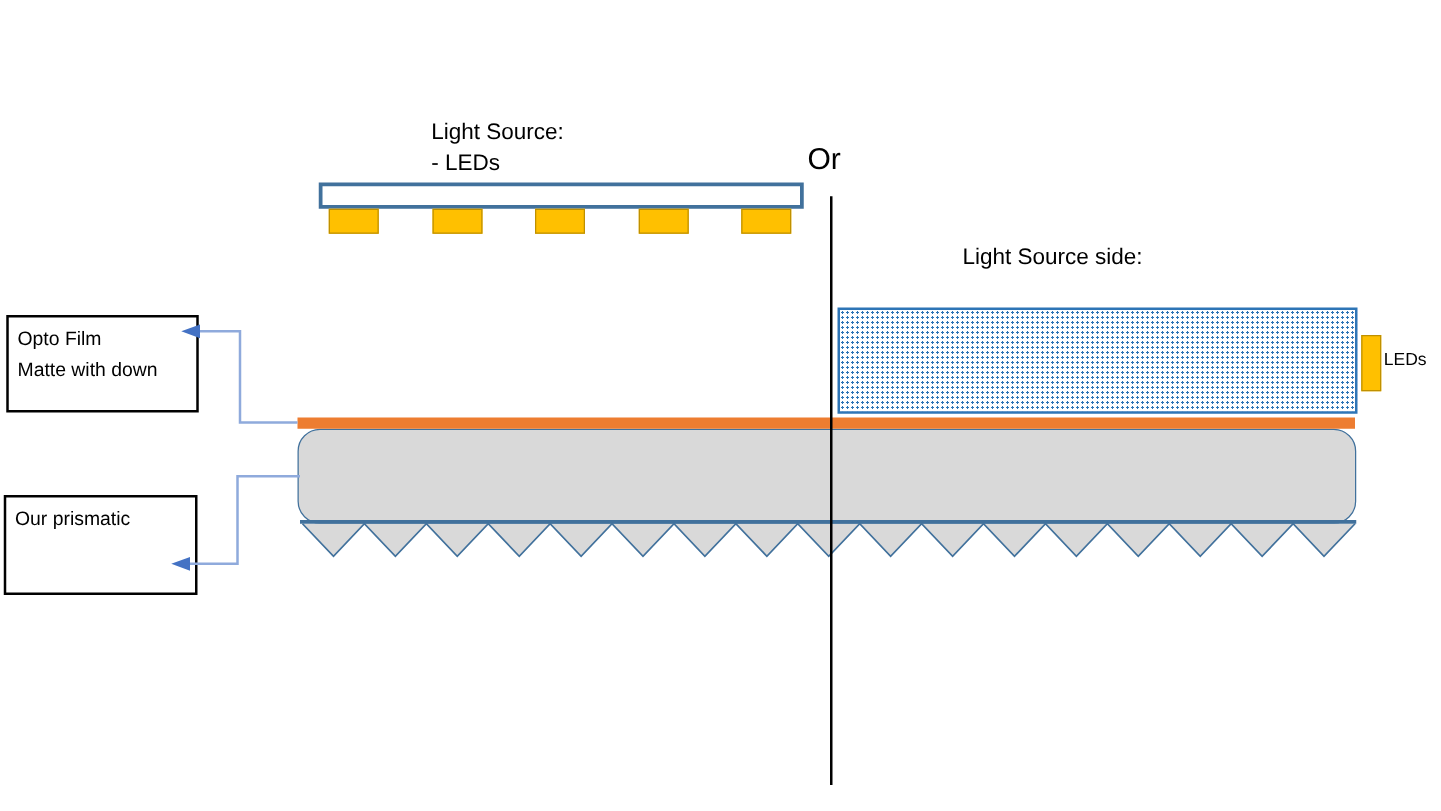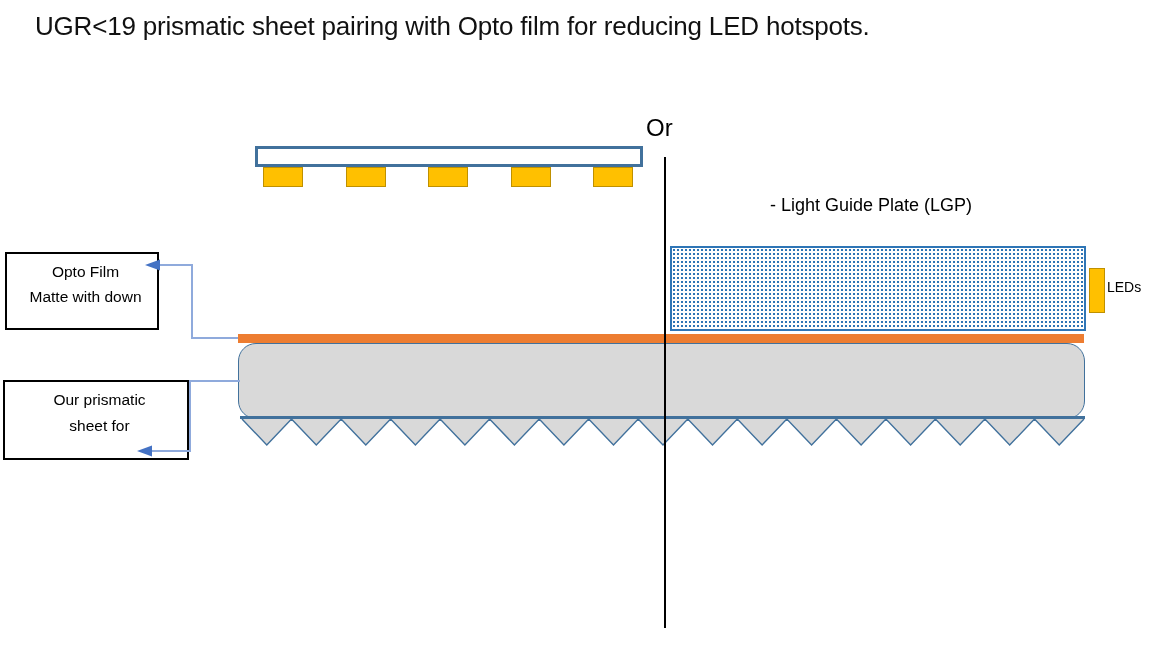--- a/index.html
+++ b/index.html
@@ -62,70 +62,72 @@
     border-radius:18px; box-sizing:border-box; z-index:2;
   }
   .sheet-bottom-line {
     left:240px; top:416px; width:845px; height:3px;
     background:var(--outline-blue); z-index:4;
   }
 
   
   .callout {
     background:#fff; border:2px solid #000; box-sizing:border-box;
-    font-size:15.5px; line-height:25px; padding:5px 0 0 7px; z-index:2;text-align:center;
+    font-size:15.5px; line-height:25px; padding:5px 0 0 7px; z-index:2;
   }
   .callout-1 { left:5px; top:252px; width:154px; height:78px; }
-  .callout-2 { left:3px; top:380px; width:186px; height:80px; line-height:26px; }
+  .callout-2 { left:3px; top:396px; width:155px; height:80px; line-height:26px; }
 
   svg.overlay {
     position:absolute; left:0; top:0; width:1153px; height:649px;
     z-index:3; pointer-events:none;
   }
   .teeth { fill:var(--sheet-gray); stroke:var(--outline-blue); stroke-width:1.4; }
   .connector { fill:none; stroke:var(--connector-blue); stroke-width:2; }
   .arrowhead { fill:var(--arrow-blue); stroke:none; }
 </style>
 </head>
 <body>
 
 <div class="canvas">
 
-  <div class="abs title">UGR&lt;19 prismatic sheet pairing with Opto film for reducing LED hotspots.</div>
 
+  <div class="abs txt-block" style="left:345px; top:93px;">
+    <div>Light Source:</div>
+    <div>- LEDs</div>
+  </div>
   <div class="abs led-bar"></div>
   <div class="abs led-row" id="led-row">
       <div class="led-chip" style="left: 263px;"></div>
       <div class="led-chip" style="left: 345.5px;"></div>
       <div class="led-chip" style="left: 428px;"></div>
       <div class="led-chip" style="left: 510.5px;"></div>
       <div class="led-chip" style="left: 593px;"></div>
     </div>
 
   <div class="abs or-label">Or</div>
   <div class="abs divider"></div>
 
   <div class="abs txt-block" style="left:770px; top:192px; line-height:26px;">
-    <div>- Light Guide Plate (LGP)</div>
+    <div>Light Source side:</div>
   </div>
   <div class="abs lgp"></div>
   <div class="abs side-led"></div>
   <div class="abs side-led-label">LEDs</div>
 
   <div class="abs opto-film"></div>
   <div class="abs sheet"></div>
   <div class="abs sheet-bottom-line"></div>
 
   <div class="abs callout callout-1">
     <div>Opto Film</div>
     <div>Matte with down</div>
   </div>
   <div class="abs callout callout-2">
     <div>Our prismatic</div>
-    <div>sheet for</div>
   </div>
 
   <svg class="overlay" viewBox="0 0 1153 649">
     <path id="teeth-path" class="teeth" d="M242,419 L266.8,445 L291.5,419 L316.3,445 L341.1,419 L365.8,445 L390.6,419 L415.4,445 L440.1,419 L464.9,445 L489.6,419 L514.4,445 L539.2,419 L563.9,445 L588.7,419 L613.5,445 L638.2,419 L663.0,445 L687.8,419 L712.5,445 L737.3,419 L762.1,445 L786.8,419 L811.6,445 L836.4,419 L861.1,445 L885.9,419 L910.6,445 L935.4,419 L960.2,445 L984.9,419 L1009.7,445 L1034.5,419 L1059.2,445 L1084.0,419"></path>
     <path class="connector" d="M238,338 L192,338 L192,265 L160,265"></path>
     <polygon class="arrowhead" points="145,265 160,259.5 160,270.5"></polygon>
     <path class="connector" d="M240,381 L190,381 L190,451 L152,451"></path>
     <polygon class="arrowhead" points="137,451 152,445.5 152,456.5"></polygon>
   </svg>
 

